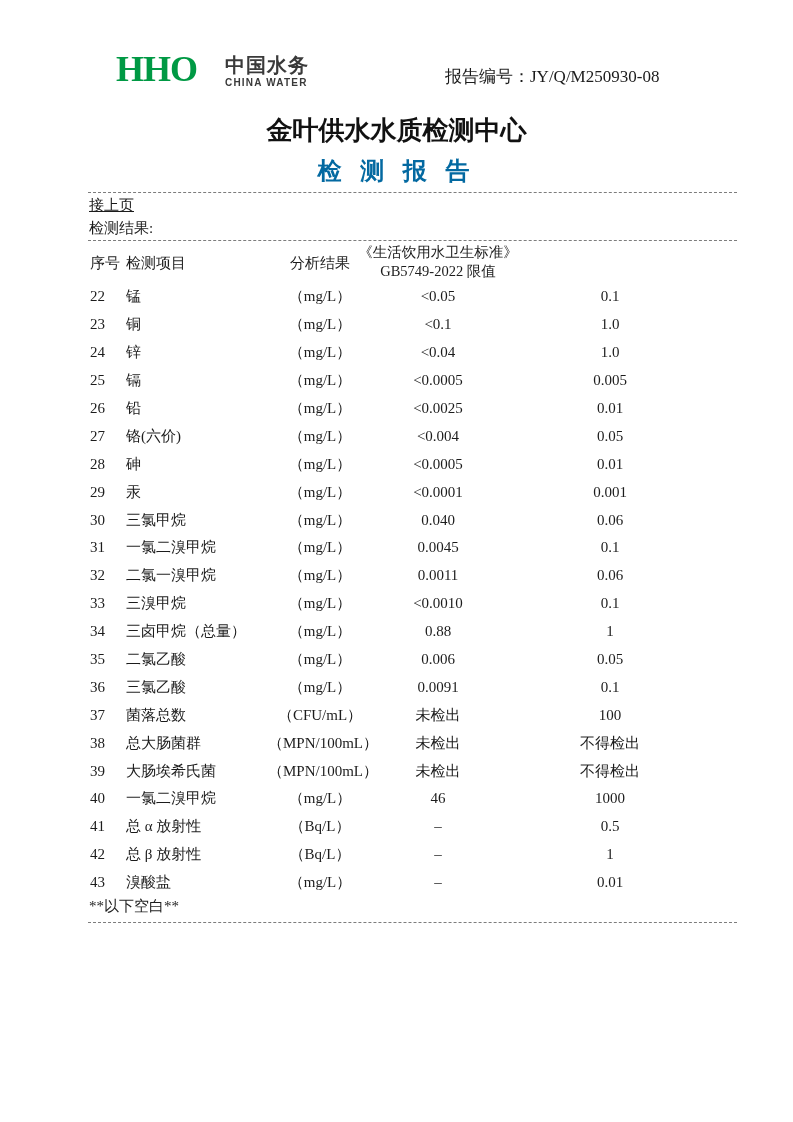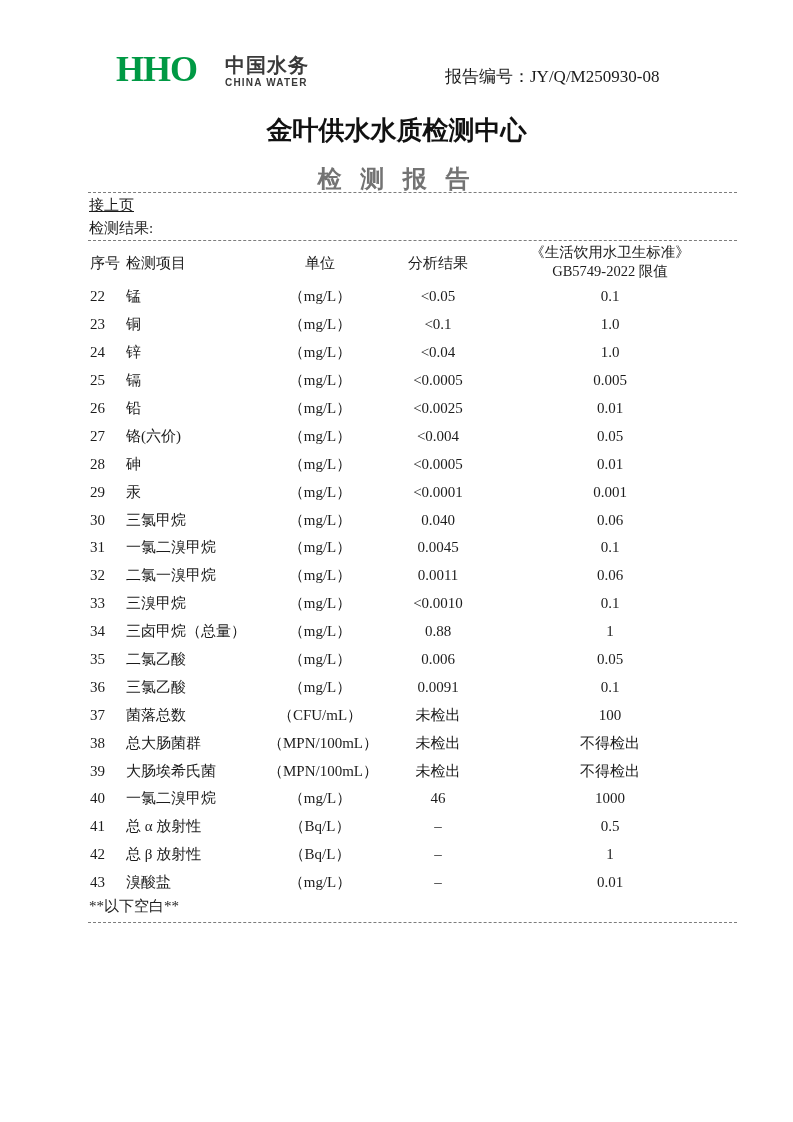--- a/index.html
+++ b/index.html
@@ -51,22 +51,21 @@
     font-family:"Liberation Sans","DejaVu Sans",sans-serif;
     font-weight:bold; font-size:26px; line-height:32px;
     color:#111;
   }
   .doc-subtitle {
     position:absolute; top:155px; left:0; width:100%;
     text-align:center;
     font-family:"Liberation Sans","DejaVu Sans",sans-serif;
     font-weight:bold; font-size:24px; line-height:32px;
     letter-spacing:6px;
-    color:#737373;
-    margin-top:8px;
+    color:#0369a1;
   }
 
   
   .rule {
     position:absolute; left:88px; width:649px; height:0;
     border-top:1px dashed #7d7d7d;
   }
   .rule-1 { top:192px; }
   .rule-2 { top:240px; }
   .rule-3 { top:922px; }
@@ -135,21 +134,20 @@
   <div class="rule rule-1"></div>
   <div class="rule rule-2"></div>
   <div class="rule rule-3"></div>
 
   <div class="continued-label">接上页</div>
   <div class="results-label">检测结果:</div>
 
   <div class="thead tgrid">
     <div class="hcell h-no">序号</div>
     <div class="hcell h-item">检测项目</div>
-    <div class="hcell h-unit">单位</div>
     <div class="hcell h-result">分析结果</div>
     <div class="hcell h-limit">
       <div>《生活饮用水卫生标准》</div>
       <div>GB5749-2022 限值</div>
     </div>
     <div class="hcell"></div>
   </div>
 
   <div class="tbody">
       <div class="trow tgrid">

